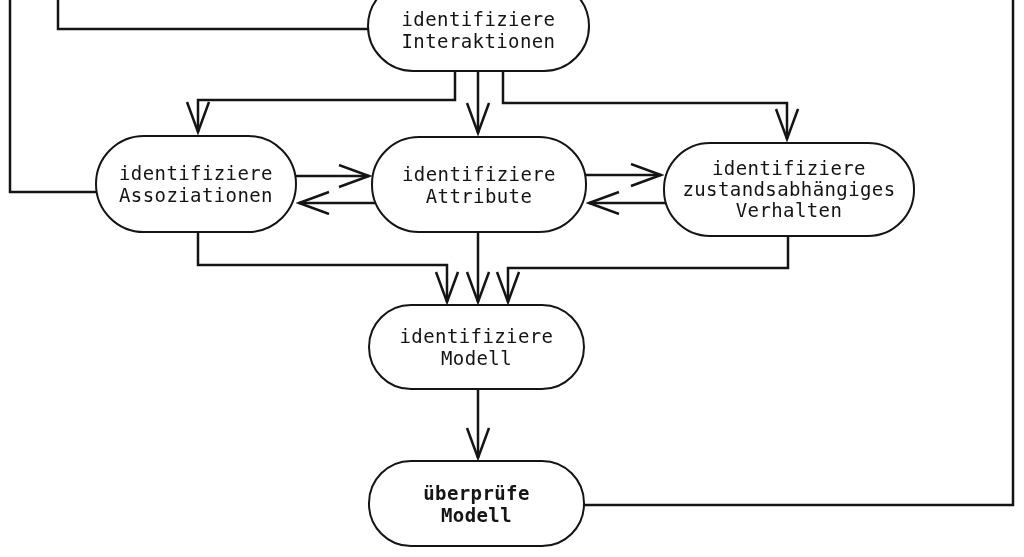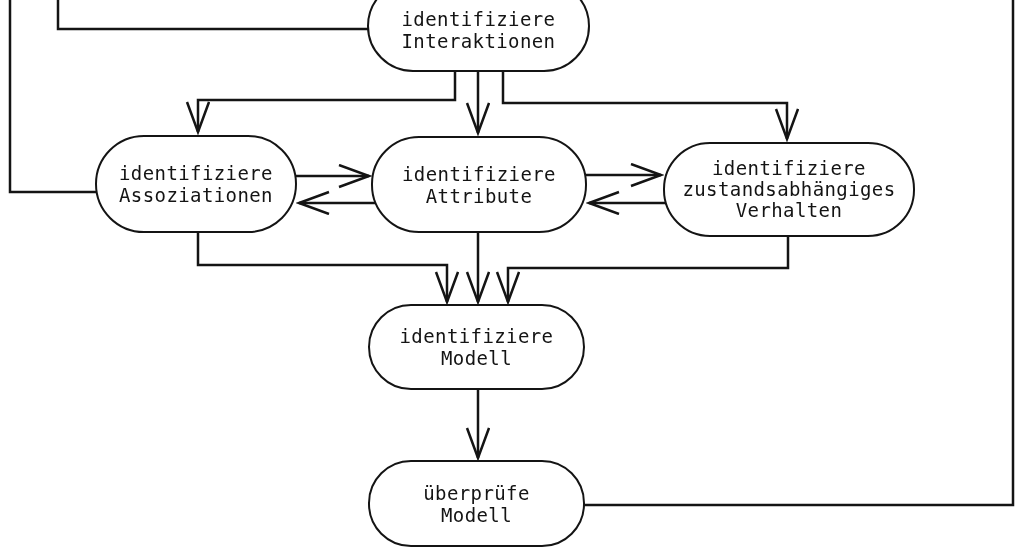--- a/index.html
+++ b/index.html
@@ -38,21 +38,21 @@
     line-height: 22px;
     letter-spacing: 0.4px;
     color: #141414;
     white-space: pre-line;
   }
   #node-interaktionen { left: 367px; top: -20px; width: 223px; height: 92px; border-radius: 46px; padding-top: 8px; }
   #node-assoziationen { left: 95px;  top: 135px; width: 202px; height: 98px; border-radius: 49px; }
   #node-attribute     { left: 371px; top: 136px; width: 216px; height: 97px; border-radius: 48px; }
   #node-verhalten     { left: 663px; top: 142px; width: 252px; height: 95px; border-radius: 47px; line-height: 21px; }
   #node-konsolidiere  { left: 368px; top: 304px; width: 217px; height: 86px; border-radius: 43px; }
-  #node-ueberpruefe   { left: 368px; top: 460px; width: 217px; height: 87px; border-radius: 43px; }
+  #node-ueberpruefe   { left: 368px; top: 460px; width: 217px; height: 87px; border-radius: 43px; font-weight: bold; }
 </style>
 </head>
 <body>
 
 <div id="diagram-canvas">
 
   <svg id="edges-layer" width="1024" height="557" viewBox="0 0 1024 557" xmlns="http://www.w3.org/2000/svg">
     <defs>
       <marker id="arrowhead" markerUnits="userSpaceOnUse" markerWidth="34" markerHeight="26" refX="31" refY="12" orient="auto">
         <path d="M1,1 L31,12 L1,23" fill="none" stroke="#141414" stroke-width="2.5"></path>

